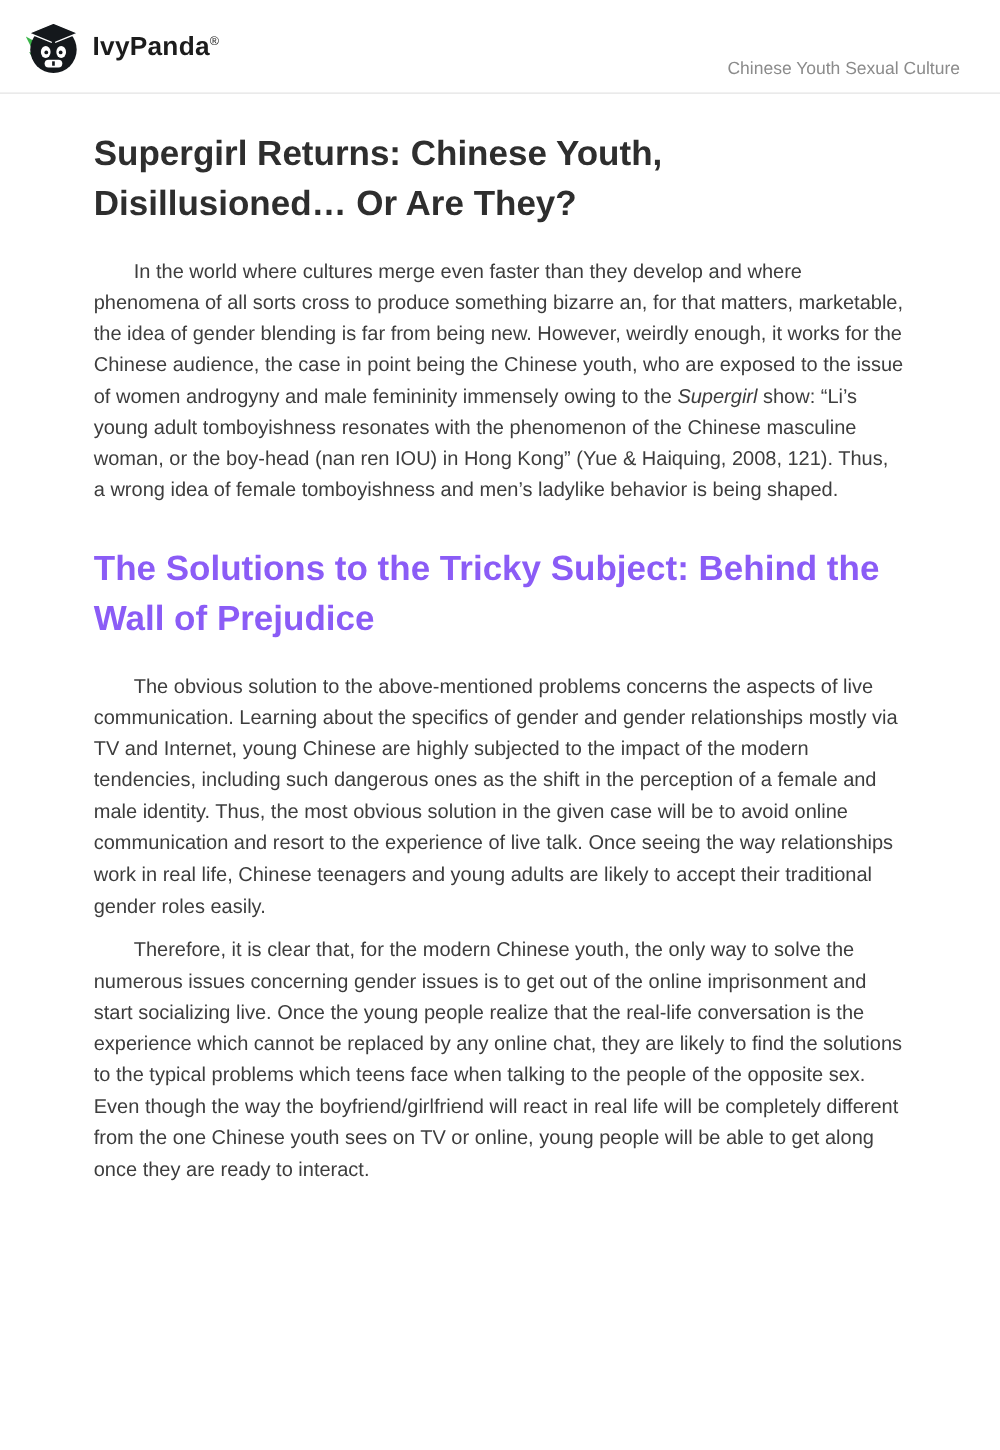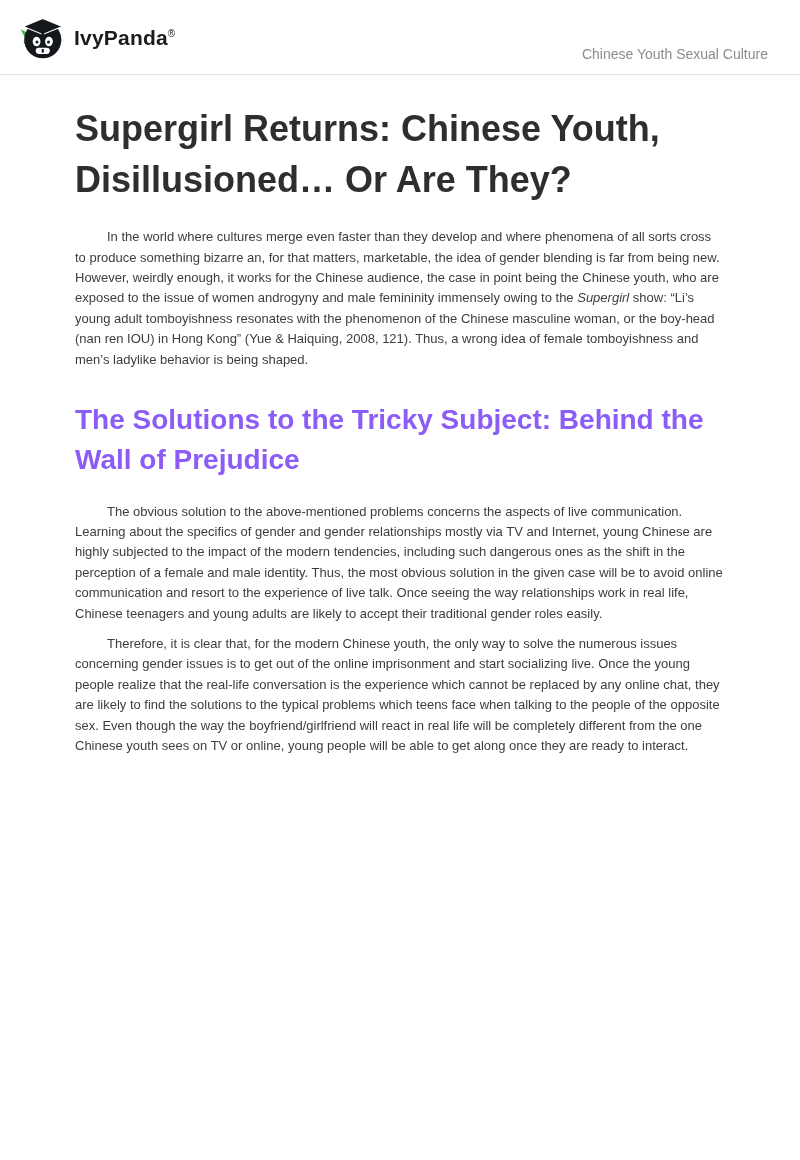--- a/index.html
+++ b/index.html
@@ -46,35 +46,35 @@
   .doc-title {
     font-size: 14px;
     color: #8b8b8b;
     margin-top: 32px;
   }
   
   .content {
     padding: 24px 77px 0 75px;
   }
   h1.essay-h {
-    font-size: 36px;
+    font-size: 28px;
     line-height: 1.42;
     font-weight: 700;
     color: #2e2e2e;
     margin: 4px 0 22px 0;
   }
   h2.essay-h {
     font-size: 28px;
     line-height: 1.42;
     font-weight: 700;
     color: #8b5cf6;
     margin: 30px 0 22px 0;
   }
   p.essay-p {
-    font-size: 13px;
+    font-size: 16px;
     line-height: 1.57;
     color: #3d3d3d;
     text-indent: 32px;
     margin: 0 0 10px 0;
   }
   .italic { font-style: italic; }
   
   .footer {
     position: absolute;
     right: 32px;

